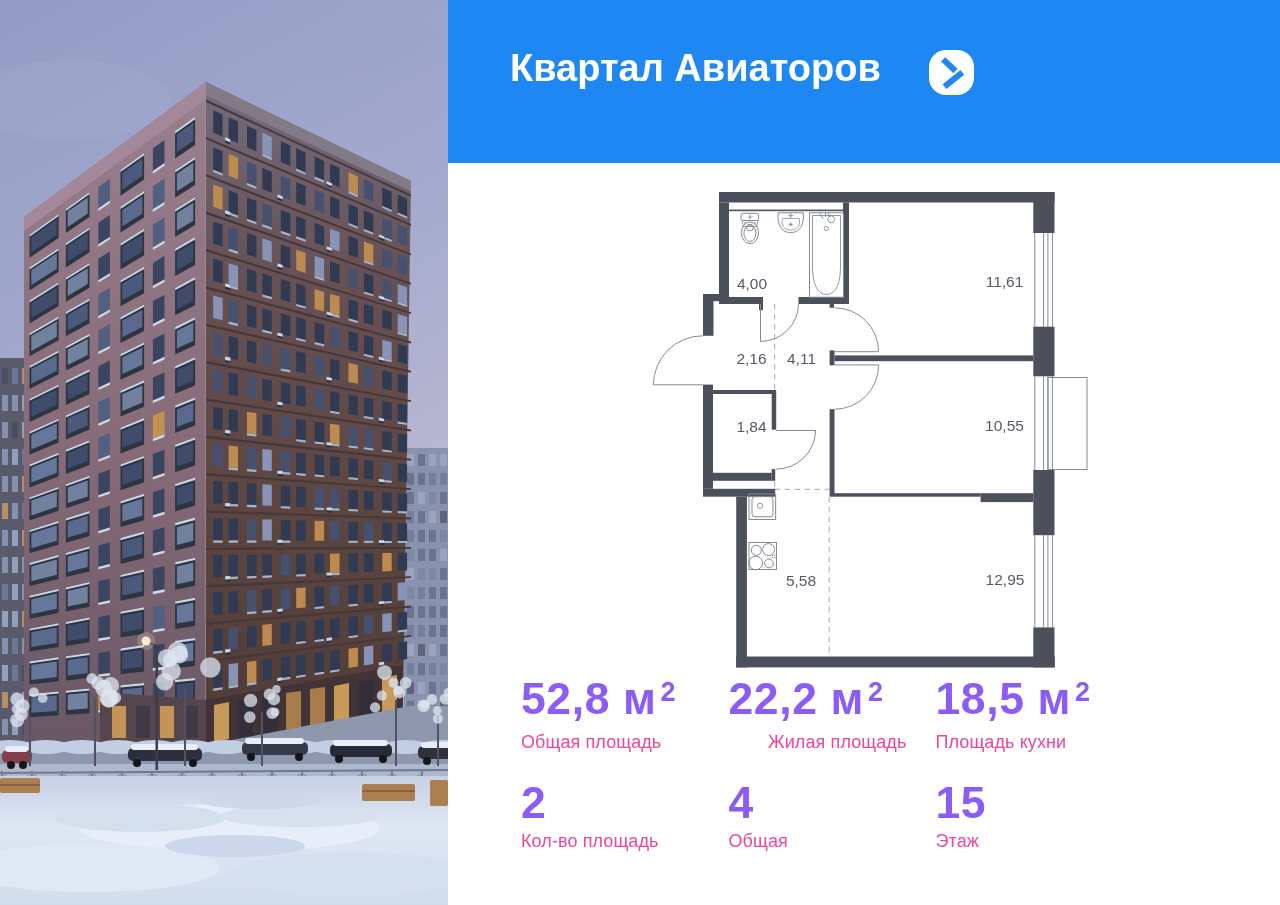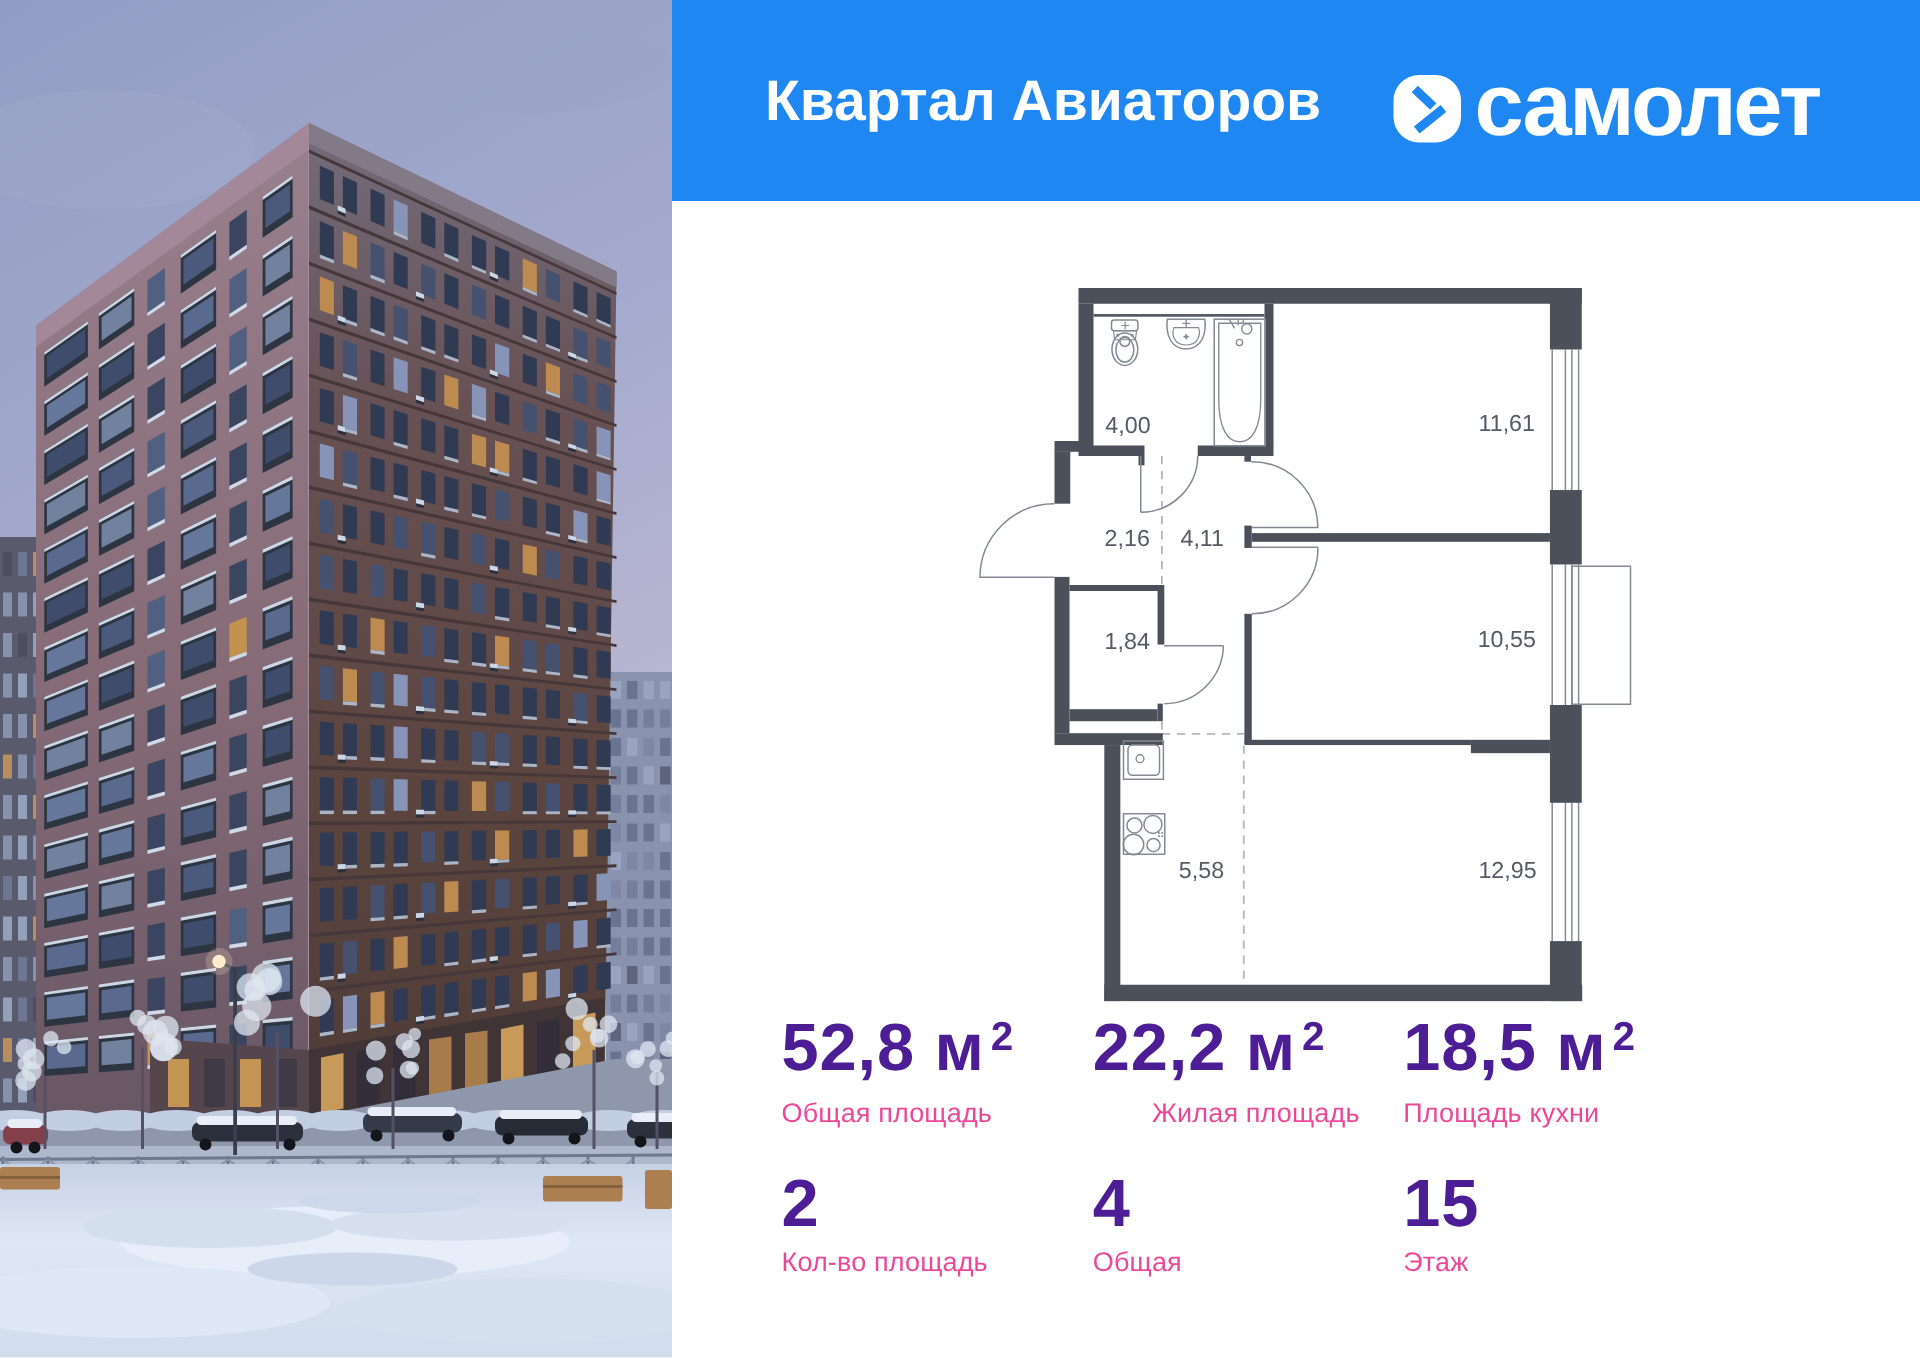--- a/index.html
+++ b/index.html
@@ -1,21 +1,21 @@
 <!DOCTYPE html>
 <html><head><meta charset="utf-8">
 <style>
 html,body{margin:0;padding:0;width:1280px;height:905px;background:#fff;overflow:hidden}
 body{font-family:"Liberation Sans",sans-serif;position:relative}
 #photo{position:absolute;left:0;top:0;width:448px;height:905px}
-#header{position:absolute;left:448px;top:0;width:832px;height:134px;background:#1f87f2}
+#header{position:absolute;left:448px;top:0;width:832px;height:163px;background:#1f87f2}
 #htitle{position:absolute;left:62px;top:47px;color:#fff;font-size:38px;font-weight:bold;letter-spacing:0px}
 #logo{position:absolute;left:480.5px;top:49.5px;width:45.5px;height:45.5px;background:#fff;border-radius:17px}
 #logotext{position:absolute;left:535px;top:36px;color:#fff;font-size:59px;font-weight:bold;letter-spacing:-1.6px}
-.num{position:absolute;color:#4c1d95;font-size:44.5px;font-weight:bold;line-height:1;letter-spacing:0.6px}
+.num{position:absolute;color:#8b5cf6;font-size:44.5px;font-weight:bold;line-height:1;letter-spacing:0.6px}
 .num sup{font-size:27px;vertical-align:13.5px;letter-spacing:0;margin-left:4px}
 .lab{position:absolute;color:#ec4899;font-size:18px;line-height:1;letter-spacing:0.1px}
 </style></head>
 <body>
 
 <div id="photo"><svg width="448" height="905" viewBox="0 0 448 905">
 <defs>
 <linearGradient id="sky" x1="0" y1="0" x2="0.3" y2="1">
           <stop offset="0" stop-color="#929cc4"></stop>
           <stop offset="0.5" stop-color="#a5abce"></stop>
@@ -977,21 +977,20 @@
 </svg></div>
 
 <div id="header">
 
 <div id="htitle">Квартал Авиаторов</div>
 
 <div id="logo"><svg width="45.5" height="45.5" viewBox="0 0 45.5 45.5">
 <path d="M 14.2,9.4 L 26.5,21 M 15.5,36.6 L 33.3,22.3" stroke="#1f87f2" stroke-width="6" fill="none"></path>
 </svg></div>
 
-<div id="logotext">самолет</div>
 </div>
 
 <svg width="450" height="500" viewBox="650 180 450 500" style="position:absolute;left:650px;top:180px">
 
 <g stroke="#848a94" stroke-width="1" fill="none">
 <line x1="1034.8" y1="233.0" x2="1034.8" y2="326.7"></line>
 <line x1="1043.6" y1="233.0" x2="1043.6" y2="326.7"></line>
 <line x1="1047.9" y1="233.0" x2="1047.9" y2="326.7"></line>
 <line x1="1052.4" y1="233.0" x2="1052.4" y2="326.7"></line>
 <line x1="1034.8" y1="376.3" x2="1034.8" y2="470.0"></line>

